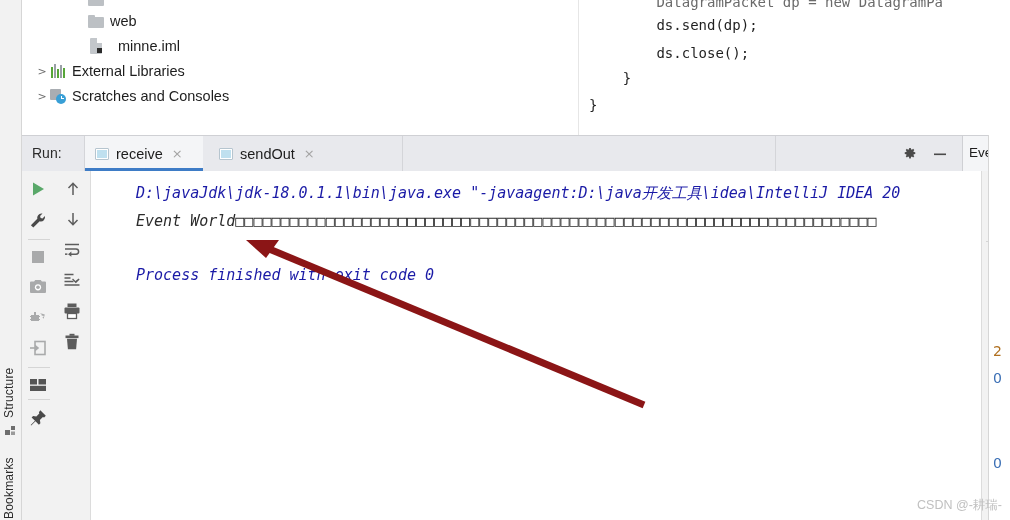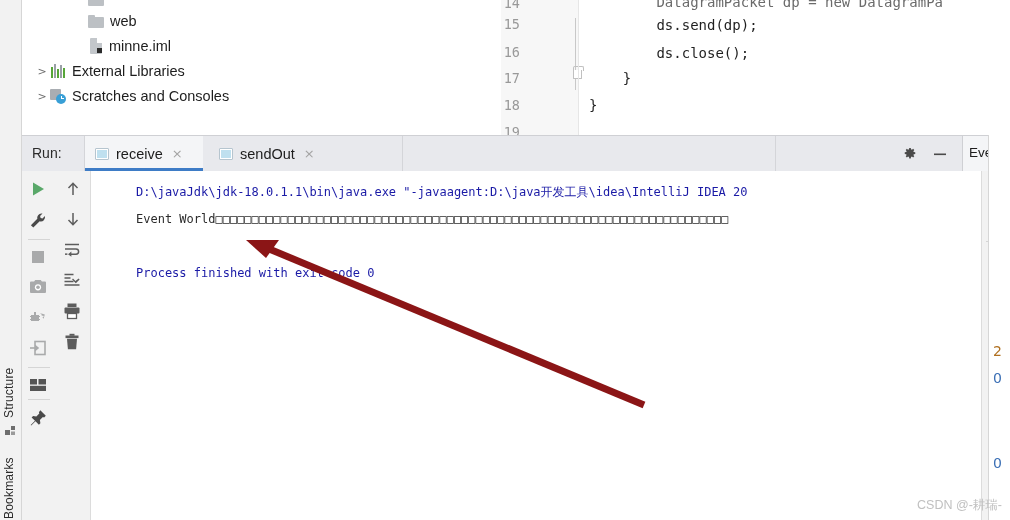--- a/index.html
+++ b/index.html
@@ -156,22 +156,22 @@
   .tb2 { left:34px; border-right:1px solid #dcdcdc; width:35px; }
   .tb-sep { position:absolute; left:6px; width:22px; height:1px; background:#d5d5d5; }
 
   
   .console {
     position:absolute; left:69px; top:36px; width:890px; height:349px;
     background:#ffffff; overflow:hidden;
   }
   .con-line {
     position:absolute; left:45px; white-space:pre;
-    font-family:"DejaVu Sans Mono", monospace; font-size:12px;
-    color:#1a1aa6; letter-spacing:0px;
+    font-family:"DejaVu Sans Mono", monospace; font-size:15px;
+    color:#1a1aa6; letter-spacing:0px;font-style:italic;
   }
   .con-line.out { color:#2b2b2b; }
 
   
   .run-rtb {
     position:absolute; left:959px; top:36px; width:29px; height:349px;
     background:#f2f2f2; border-left:1px solid #dcdcdc;
   }
 
   
@@ -220,21 +220,21 @@
     </div>
 
     <div class="tree-row" style="top:8px; left:66px;">
       <span class="ic ic-folder">
         <i class="tab"></i>
           <i class="body"></i>
       </span>
       <span class="tree-label">web</span>
     </div>
 
-    <div class="tree-row" style="top:33px; left:67px;">
+    <div class="tree-row" style="top:33px; left:67px;gap:9px;">
       <span class="ic ic-file">
         <span class="pg"></span>
           <span class="fold"></span>
           <span class="dot"></span>
       </span>
       <span class="tree-label">minne.iml</span>
     </div>
 
     <div class="tree-row" style="top:58px; left:12px;">
       <span class="tree-arrow">&gt;</span>
@@ -252,30 +252,20 @@
       <span class="tree-arrow">&gt;</span>
       <span class="ic ic-scratch">
         <span class="sq"></span>
           <span class="cl"></span>
       </span>
       <span class="tree-label">Scratches and Consoles</span>
     </div>
   </div>
 
   <div class="editor">
-    <div class="ed-gutter">
-      <div class="ed-gutter-line" style="top:-5px">14</div>
-      <div class="ed-gutter-line" style="top:16px">15</div>
-      <div class="ed-gutter-line" style="top:44px">16</div>
-      <div class="ed-gutter-line" style="top:70px">17</div>
-      <div class="ed-gutter-line" style="top:97px">18</div>
-      <div class="ed-gutter-line" style="top:124px">19</div>
-      <div class="ed-fold"></div>
-      <div class="ed-fold-marker"></div>
-    </div>
     <div class="ed-sep"></div>
     <div class="ed-code">
       <div class="ed-line" style="top:-6px; color:#6b6b6b;"><span>        DatagramPacket dp = new DatagramPa</span></div>
       <div class="ed-line" style="top:17px">        ds.send(dp);</div>
       <div class="ed-line" style="top:45px">        ds.close();</div>
       <div class="ed-line" style="top:70px">    }</div>
       <div class="ed-line" style="top:97px">}</div>
     </div>
   </div>
 

